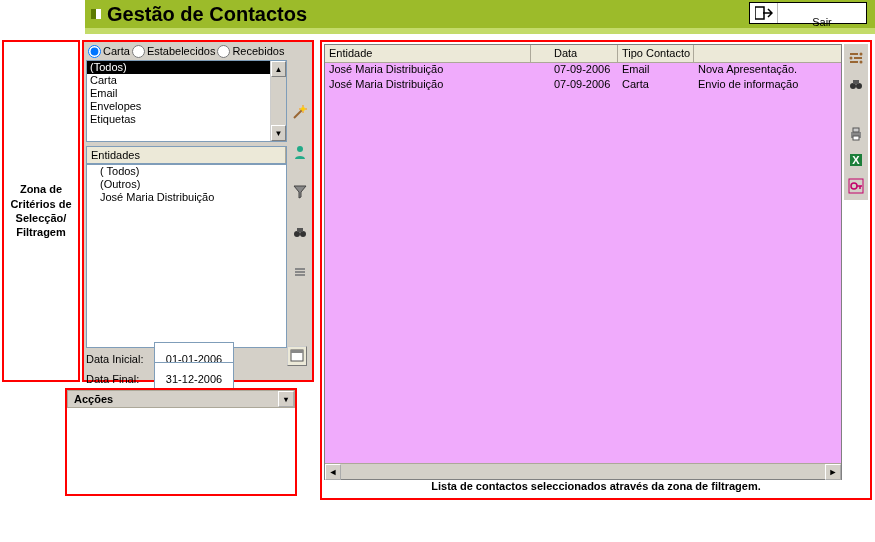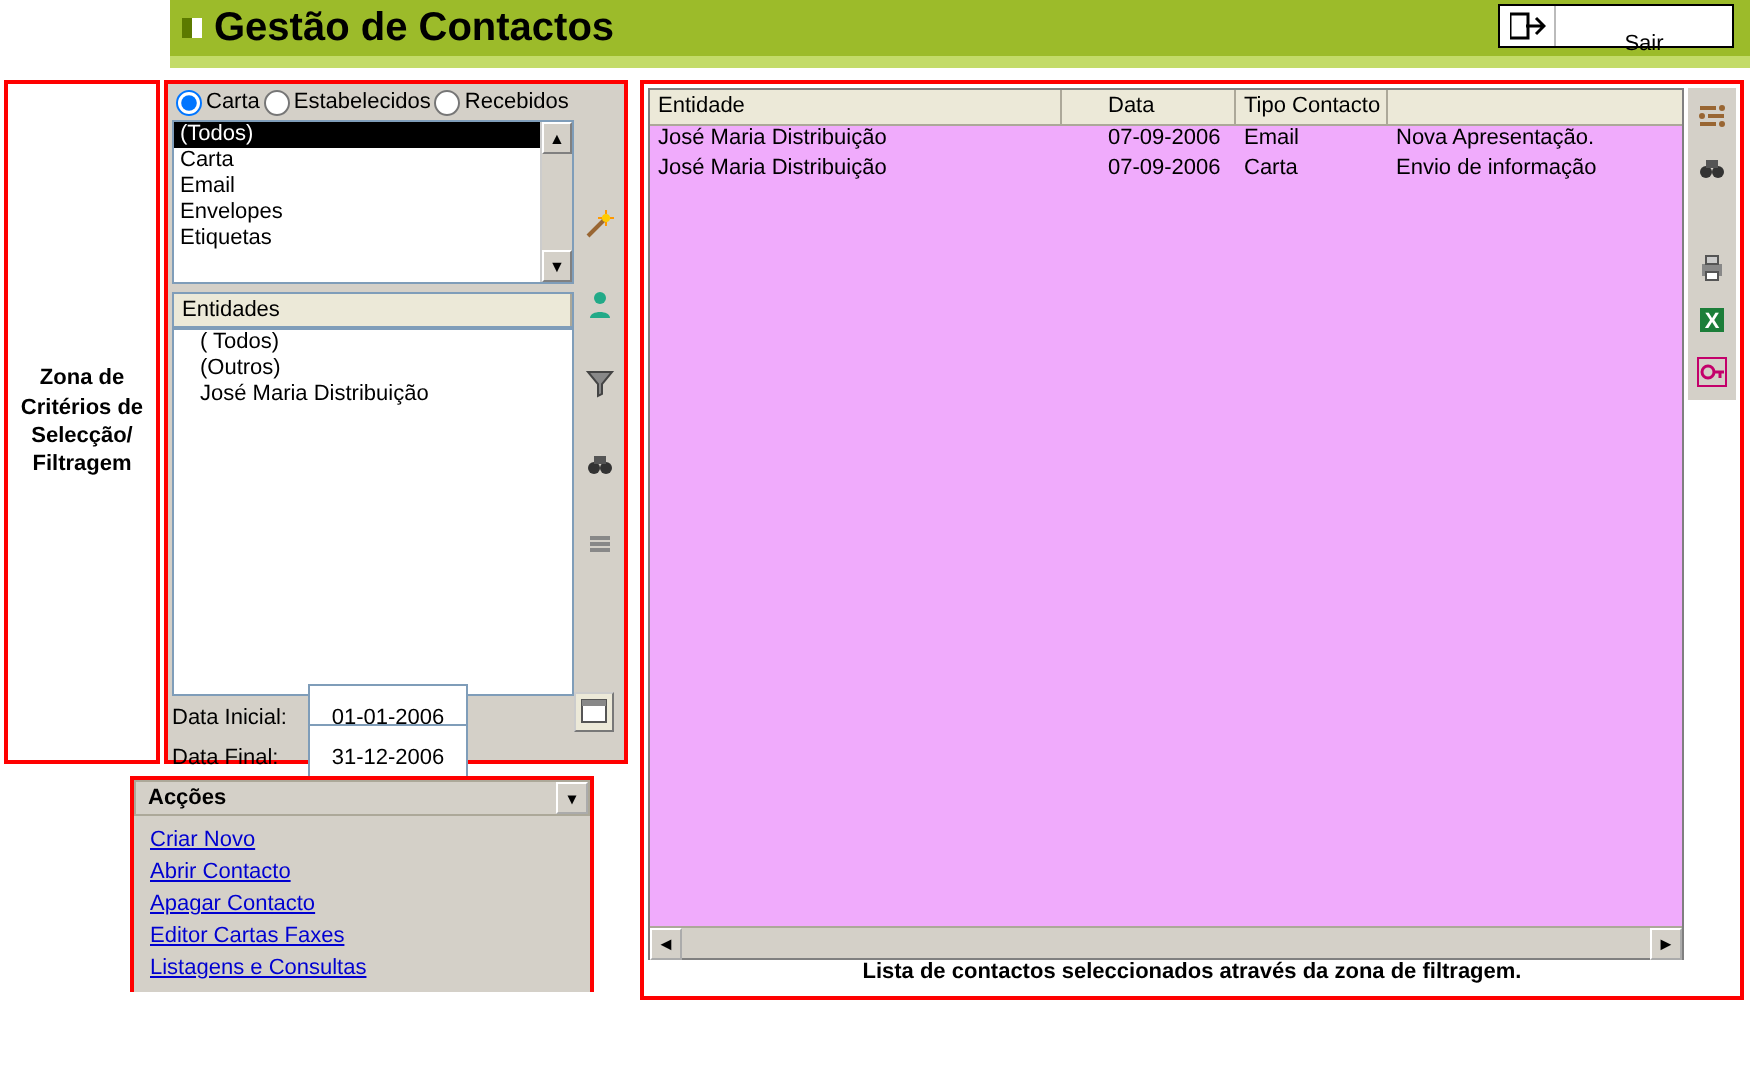--- a/index.html
+++ b/index.html
@@ -187,27 +187,20 @@
         </svg>
       </div>
   </div>
 </div>
 
 <div class="actions-panel">
   <div class="actions-header">
     <span>Acções</span>
     <div class="dd">▾</div>
   </div>
-  <div class="actions-body">
-    <a>Criar Novo</a>
-    <a>Abrir Contacto</a>
-    <a>Apagar Contacto</a>
-    <a>Editor Cartas Faxes</a>
-    <a>Listagens e Consultas</a>
-  </div>
 </div>
 
 <div class="results-panel">
   <div class="results-grid">
     <div class="grid-header">
       <div class="col c0">Entidade</div>
       <div class="col c1">Data</div>
       <div class="col c2">Tipo Contacto</div>
     </div>
     <div class="grid-body">

